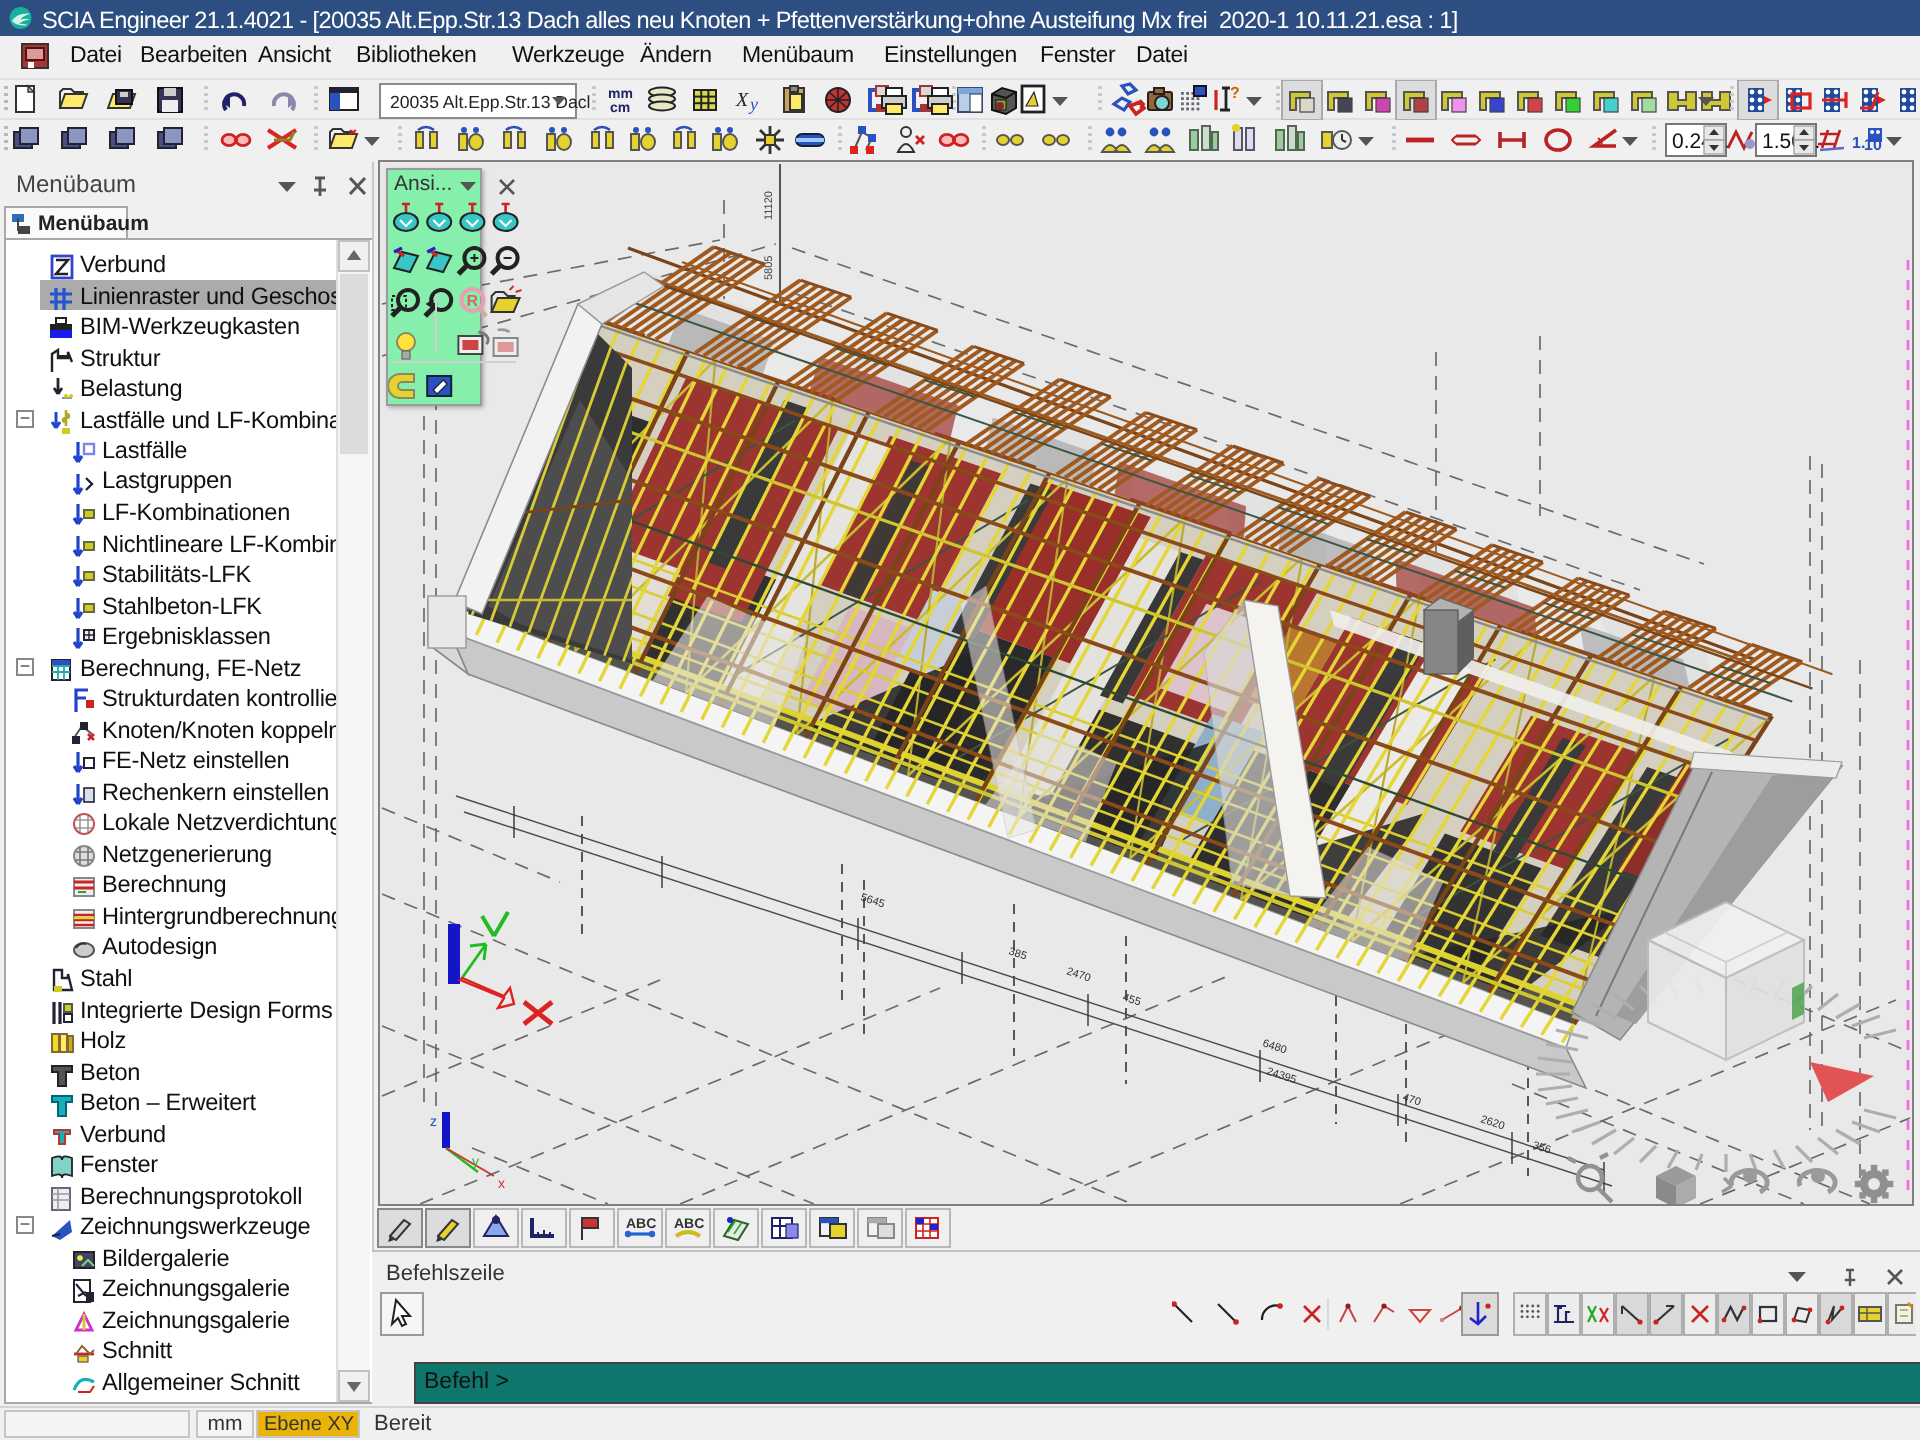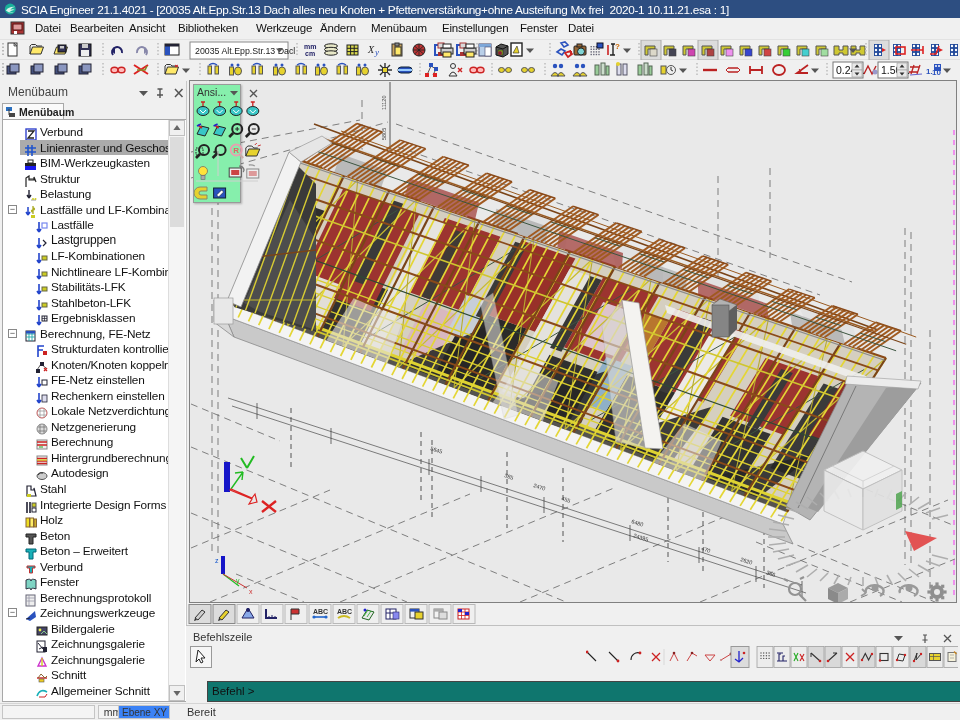--- a/index.html
+++ b/index.html
@@ -1194,15 +1194,15 @@
         <path d="M364.0 9 h4 M364.0 12 h4" stroke="#999" stroke-width=".7"></path>
         <path d="M368.0 5.5 l2.5 2.5" stroke="#c82" stroke-width="1.3"></path>
       </svg>
       <div class="abs" style="left:21px;top:55px;width:826px;height:21px;background:#0f766e;border:1px solid #444">
         <div class="abs" style="left:4px;top:3px;font-size:11.5px;color:#111">Befehl &gt;</div>
       </div>
     </div>
     <div class="abs" style="left:0;top:703px;width:960px;height:17px;background:#f0f0f0;border-top:1px solid #d5d5d5">
       <div class="abs" style="left:2px;top:1px;width:93px;height:14px;border:1px solid #c5c5c5;background:#f4f4f4"></div>
       <div class="abs" style="left:98px;top:1px;width:29px;height:14px;border:1px solid #c5c5c5;background:#f4f4f4;font-size:10.5px;color:#333;text-align:center;line-height:13px">mm</div>
-      <div class="abs" style="left:118px;top:1px;width:52px;height:14px;border:1px solid #c5c5c5;background:#3b82f6;font-size:10px;color:#333;padding-left:3px;line-height:14px">Ebene XY</div>
+      <div class="abs" style="left:128px;top:1px;width:52px;height:14px;border:1px solid #c5c5c5;background:#eab308;font-size:10px;color:#333;padding-left:3px;line-height:14px">Ebene XY</div>
       <div class="abs" style="left:187px;top:2px;font-size:11px;color:#333">Bereit</div>
     </div>
   </div>
 </body></html>

